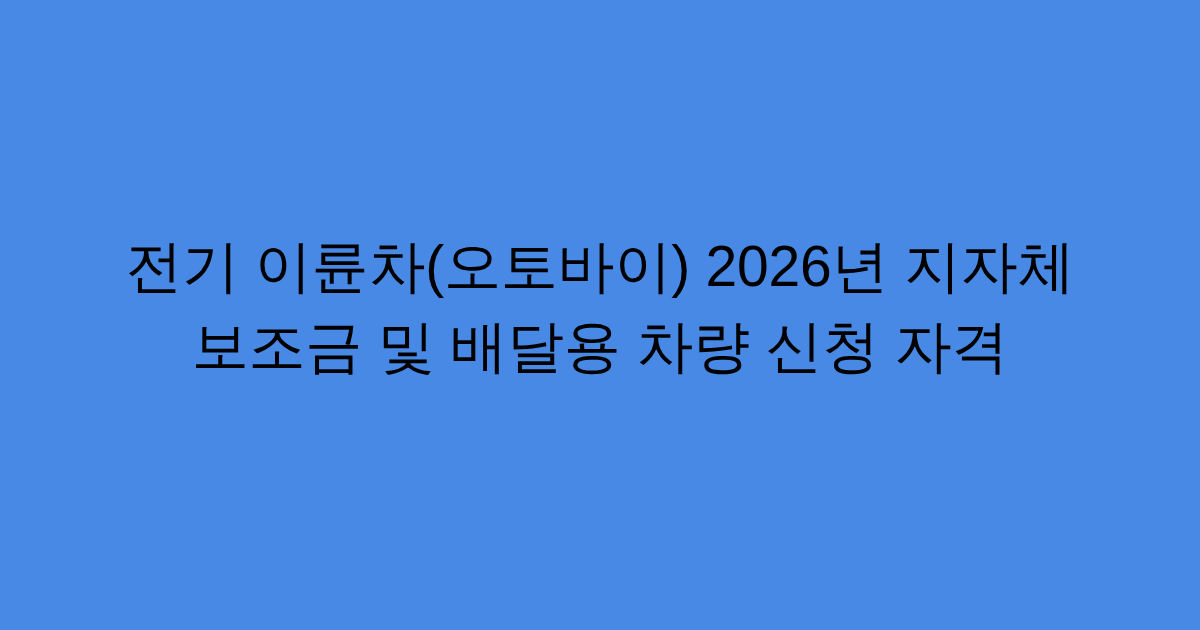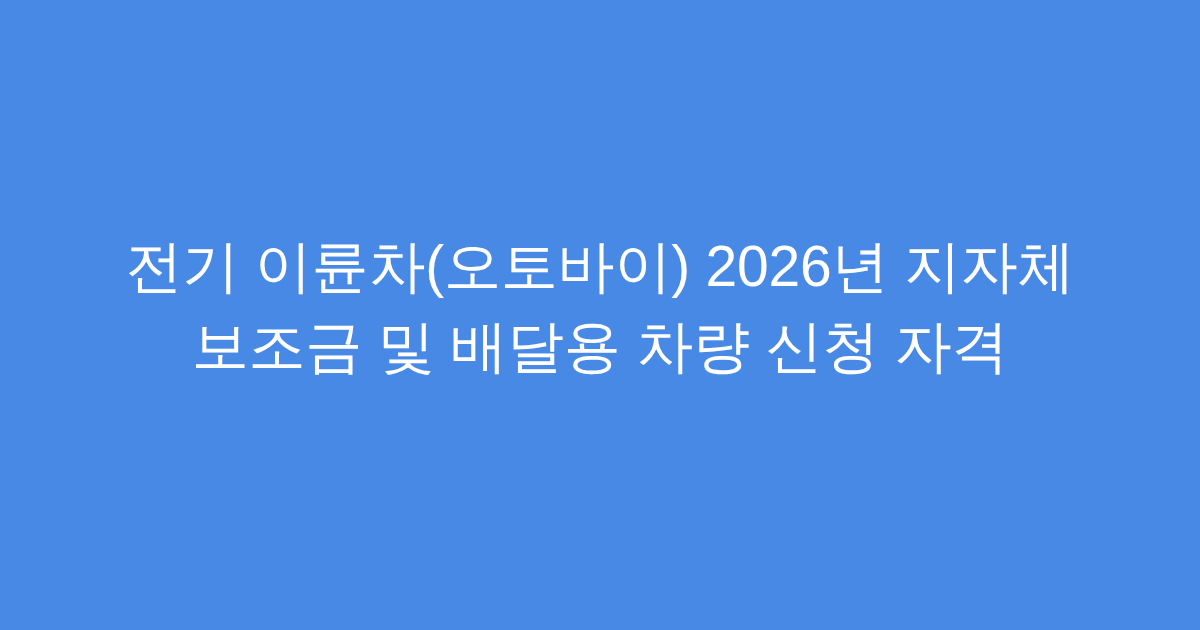--- a/index.html
+++ b/index.html
@@ -51,16 +51,16 @@
     text-rendering: optimizeLegibility;
   }
 </style>
 </head>
 <body>
 
 <div class="og-card" style="background-color: rgb(71, 137, 228);">
 
   <div class="og-card__inner">
 
-    <h1 class="og-card__title" style="color: #ffffff;">전기 이륜차(오토바이) 2026년 지자체 보조금 및 배달용 차량 신청 자격</h1>
+    <h1 class="og-card__title" style="color: #000000;">전기 이륜차(오토바이) 2026년 지자체 보조금 및 배달용 차량 신청 자격</h1>
 
   </div>
 </div>
 
 </body></html>

